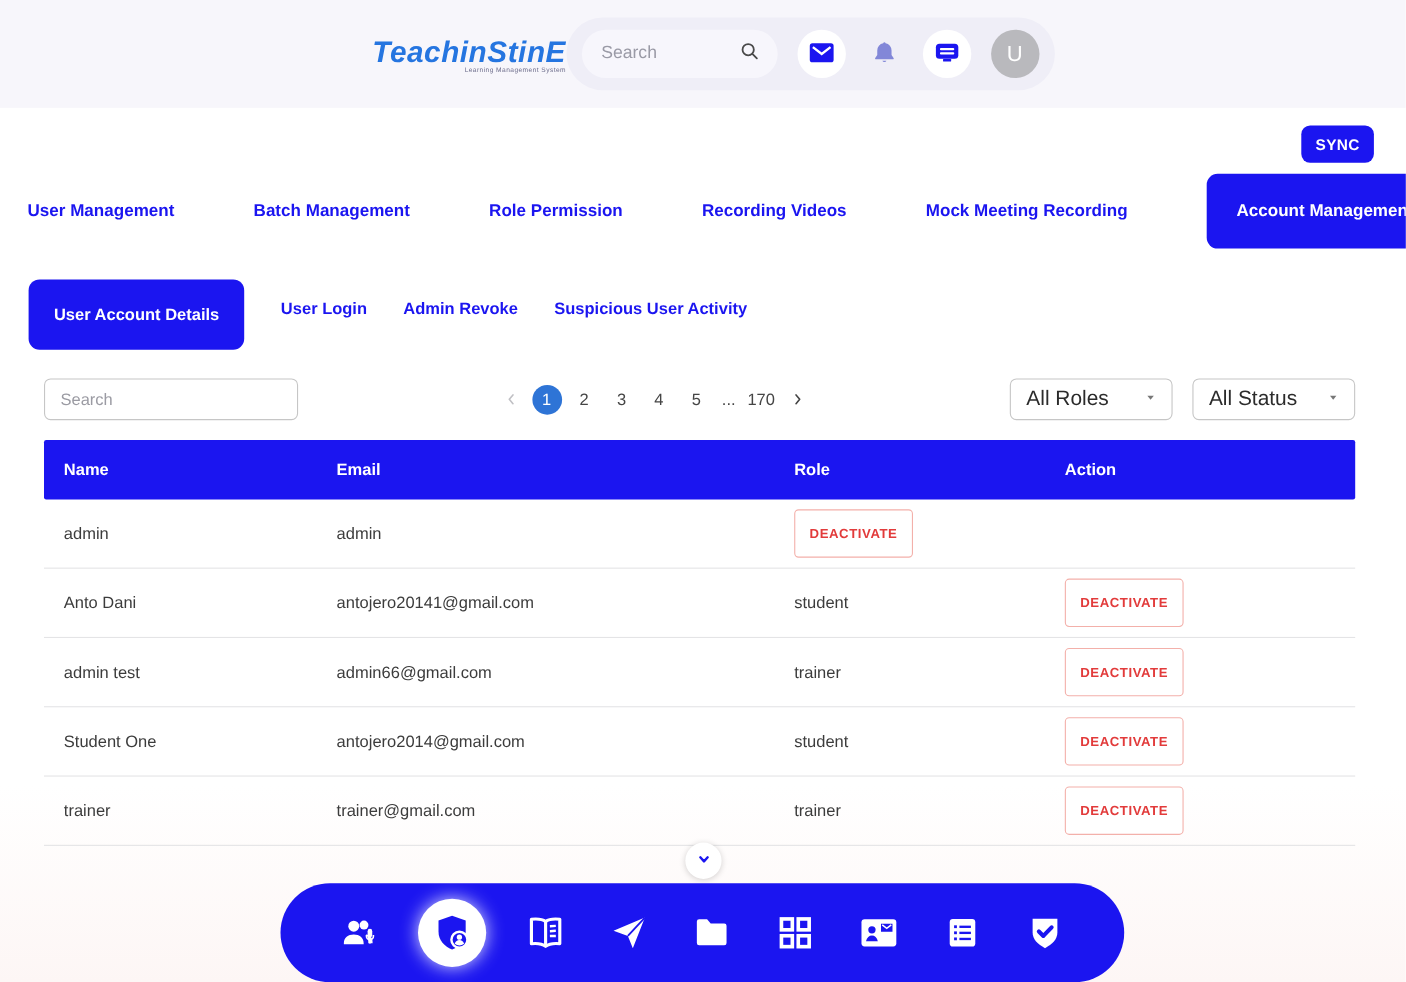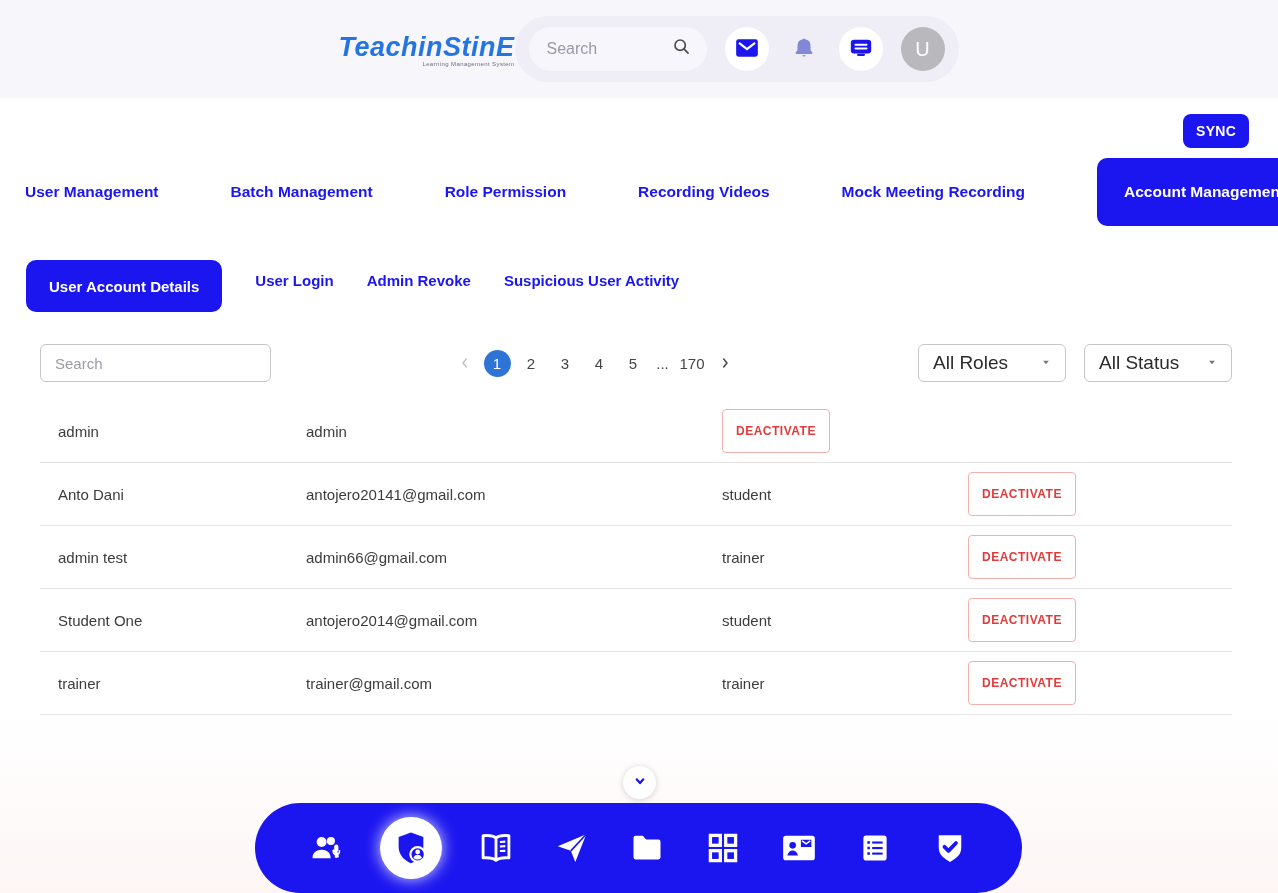--- a/index.html
+++ b/index.html
@@ -24,21 +24,21 @@
   .sync-btn { position:absolute; top:114px; left:1183px; height:34px; padding:8px 13px; background:var(--brand-blue,#1b15f0); color:#fff; border:none; border-radius:8px; font-size:14px; font-weight:700; letter-spacing:.3px; cursor:pointer; font-family:"Liberation Sans",sans-serif; }
 
   
   .main-tabs { position:absolute; top:166px; left:25px; right:25px; height:52px; display:flex; align-items:center; gap:72px; }
   .main-tab { background:none; border:none; color:var(--brand-blue,#1b15f0); font-size:15.5px; font-weight:700; cursor:pointer; white-space:nowrap; font-family:"Liberation Sans",sans-serif; }
   .main-tab.active { background:var(--brand-blue,#1b15f0); color:#fff; height:68px; padding:0 27px; border-radius:10px; }
 
   
   .sub-tabs { position:absolute; top:254px; left:26px; height:52px; display:flex; align-items:center; gap:33px; }
   .sub-tab { background:none; border:none; color:var(--brand-blue,#1b15f0); font-size:15px; font-weight:700; cursor:pointer; white-space:nowrap; font-family:"Liberation Sans",sans-serif; }
-  .sub-tab.active { background:var(--brand-blue,#1b15f0); color:#fff; height:52px; padding:12px 23px; border-radius:10px;margin-top:12px; }
+  .sub-tab.active { background:var(--brand-blue,#1b15f0); color:#fff; height:64px; padding:12px 23px; border-radius:10px;margin-top:12px; }
 
   
   .controls-row { position:absolute; top:344px; left:40px; width:1192px; height:38px; display:flex; align-items:center; }
   .table-search { width:231px; height:38px; border:1px solid #c6c6c6; border-radius:6px; padding:0 14px; font-size:15px; color:#444; outline:none; font-family:"Liberation Sans",sans-serif; }
   .table-search::placeholder { color:#9b9ba3; }
   .pagination-wrap { flex:1; display:flex; justify-content:center; }
   .pagination { display:flex; align-items:center; gap:7px; }
   .page-chevron { background:none; border:none; cursor:pointer; width:24px; height:24px; display:flex; align-items:center; justify-content:center; }
   .page-btn { background:none; border:none; min-width:27px; height:27px; border-radius:50%; font-size:15px; color:#454545; cursor:pointer; font-family:"Liberation Sans",sans-serif; }
   .page-btn.active { background:var(--page-active-blue,#2e74d6); color:#fff; }
@@ -169,20 +169,26 @@
         <span>
           <svg width="14" height="14" viewBox="0 0 24 24">
               <path d="M7 10h10l-5 6z" fill="#777"></path>
             </svg>
         </span>
       </div>
     </div>
   </div>
 
   <div class="table">
+    <div class="thead">
+      <div class="th">Name</div>
+      <div class="th">Email</div>
+      <div class="th">Role</div>
+      <div class="th">Action</div>
+    </div>
 
     <div class="trow">
       <div class="td">admin</div>
       <div class="td">admin</div>
       <button class="deactivate-btn">DEACTIVATE</button>
     </div>
     <div class="trow">
       <div class="td">Anto Dani</div>
       <div class="td">antojero20141@gmail.com</div>
       <div class="td">student</div>

